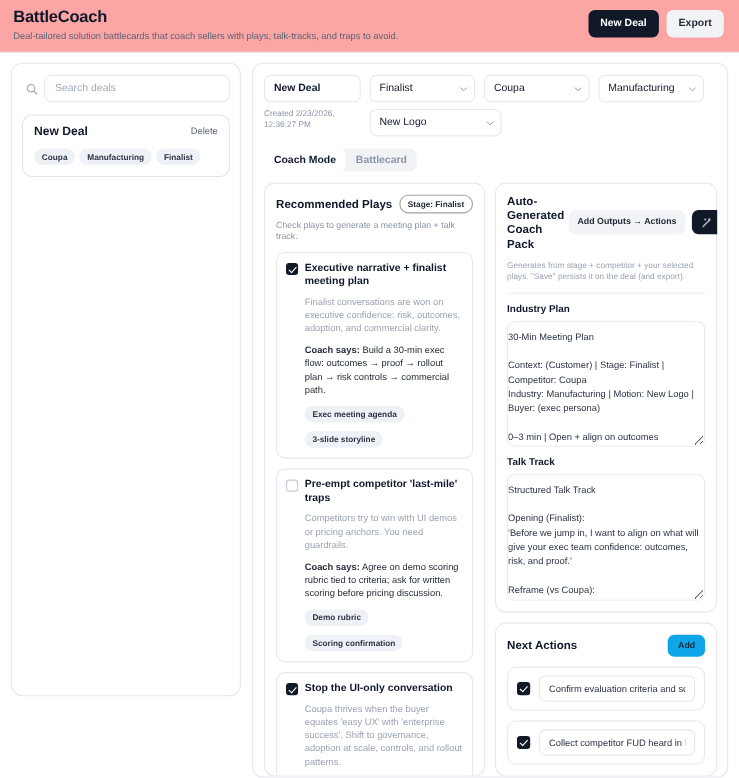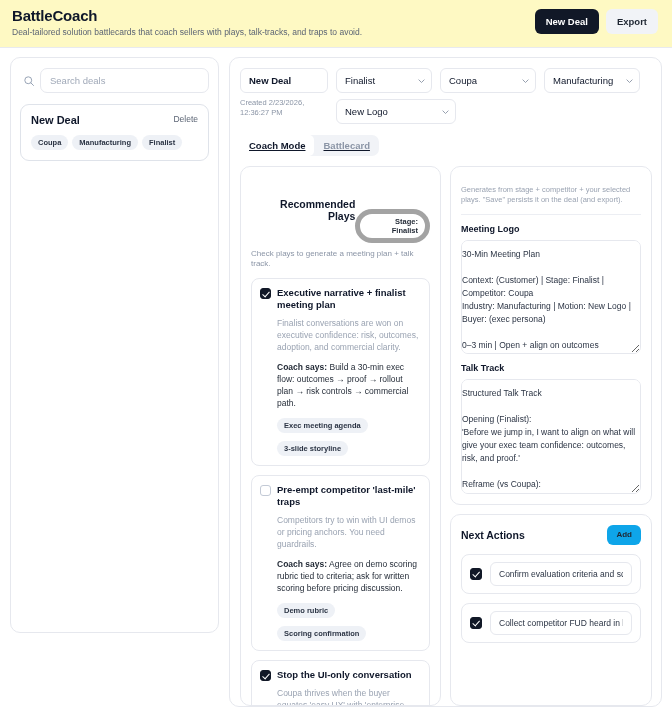--- a/index.html
+++ b/index.html
@@ -13,21 +13,21 @@
   body { position: relative; }
 
   
   .app-header {
     height: 48px;
     padding: 7px 14px 0 12px;
     display: flex;
     align-items: flex-start;
     justify-content: space-between;
     border-bottom: 1px solid #e8eaef;
-    background: #fef9c3;
+    background: #fca5a5;
   }
   .app-title {
     font-size: 15px;
     font-weight: 700;
     letter-spacing: -0.2px;
     color: #0f172a;
     line-height: 17px;
   }
   .app-subtitle {
     font-size: 8.5px;
@@ -177,21 +177,20 @@
   .meta-right { display: flex; flex-direction: column; gap: 6px; }
   .meta-right-row { display: flex; gap: 8px; }
 
   .tabs {
     display: inline-flex;
     background: #f1f3f7;
     border-radius: 7px;
     padding: 0;
     margin-top: 11px;
     align-self: flex-start;
-    text-decoration: underline;
   }
   .tab {
     font-size: 9.5px;
     font-weight: 700;
     border: none;
     background: none;
     color: #8b95a6;
     padding: 5px 9px;
     border-radius: 5px;
     cursor: pointer;
@@ -214,28 +213,27 @@
   .plays-pane {
     flex: 0 0 201px;
     width: 201px;
     padding: 10px;
     height: 540px;
     overflow: hidden;
   }
   .plays-head { display: flex; align-items: center; justify-content: space-between; text-align: right; }
   .plays-title { font-size: 10.5px; font-weight: 700; color: #0f172a; line-height:12px;}
   .stage-pill {
-    border: 5px solid #a3a3a3;
+    border: 1px solid #a3a3a3;
     border-radius: 999px;
     padding: 3px 7px;
     font-size: 7.5px;
     font-weight: 700;
     color: #1f2733;
     line-height: 9px;
-    margin-top: 32px;
   }
   .plays-sub { font-size: 8px; color: #8b95a6; margin-top: 6px; line-height: 10px; }
 
   .play {
     border: 1px solid #e6e8ee;
     border-radius: 8px;
     padding: 8px 8px 9px 8px;
     margin-top: 9px;
   }
   .play-head { display: flex; gap: 6px; align-items: flex-start; }
@@ -521,24 +519,38 @@
           </div>
           <div class="play-desc">Coupa thrives when the buyer equates 'easy UX' with 'enterprise success'. Shift to governance, adoption at scale, controls, and rollout patterns.</div>
           <div class="play-coach"><b>Coach says:</b> <span>Use: 'Ease matters — and so does what happens at global scale. Can we score both UX and controls/governance against your criteria?'</span></div>
 
         </div>
       </div>
 
       <div class="right-pane">
 
         <div class="card pack-card">
+          <div class="pack-head">
+            <div class="pack-title">Auto-Generated Coach Pack</div>
+            <div class="pack-btns">
+              <button class="btn-soft">Add Outputs → Actions</button>
+              <button class="btn-save">
+                <svg class="wand-icon" viewBox="0 0 16 16" fill="none">
+                  <path d="M2 14 11 5" stroke="#fff" stroke-width="1.7" stroke-linecap="round"></path>
+                  <path d="M12.3 1.4v3.2M10.7 3h3.2" stroke="#fff" stroke-width="1.3" stroke-linecap="round"></path>
+                  <path d="M5.6 1.6v2M4.6 2.6h2" stroke="#fff" stroke-width="1.1" stroke-linecap="round"></path>
+                </svg>
+                <span>Save</span>
+              </button>
+            </div>
+          </div>
           <div class="pack-note">Generates from stage + competitor + your selected plays. "Save" persists it on the deal (and export).</div>
           <div class="divider"></div>
 
-          <div class="sec-label">Meeting Logo</div>
+          <div class="sec-label">Industry Plan</div>
           <textarea class="ta meeting" style="">30-Min Meeting Plan
 
 Context: (Customer) | Stage: Finalist | Competitor: Coupa
 Industry: Manufacturing | Motion: New Logo | Buyer: (exec persona)
 
 0–3 min | Open + align on outcomes
 • Confirm objective for today and decision timeline
 • Summarize the 3 success criteria in their words
 
 3–12 min | Outcomes + proof

